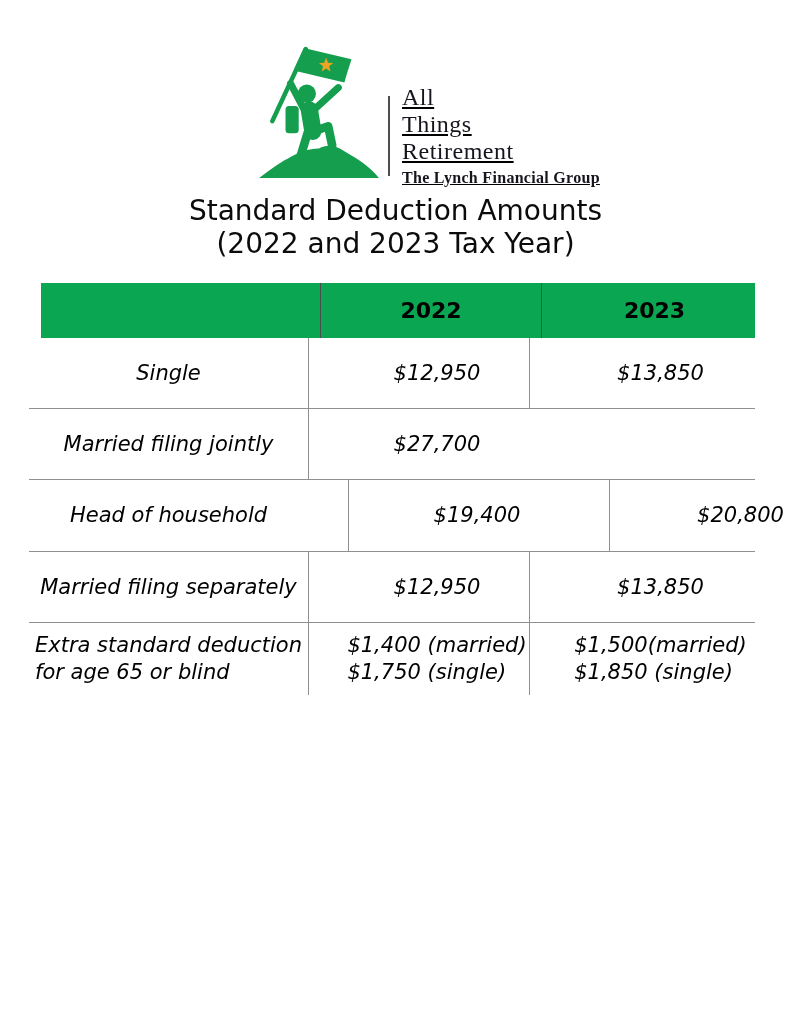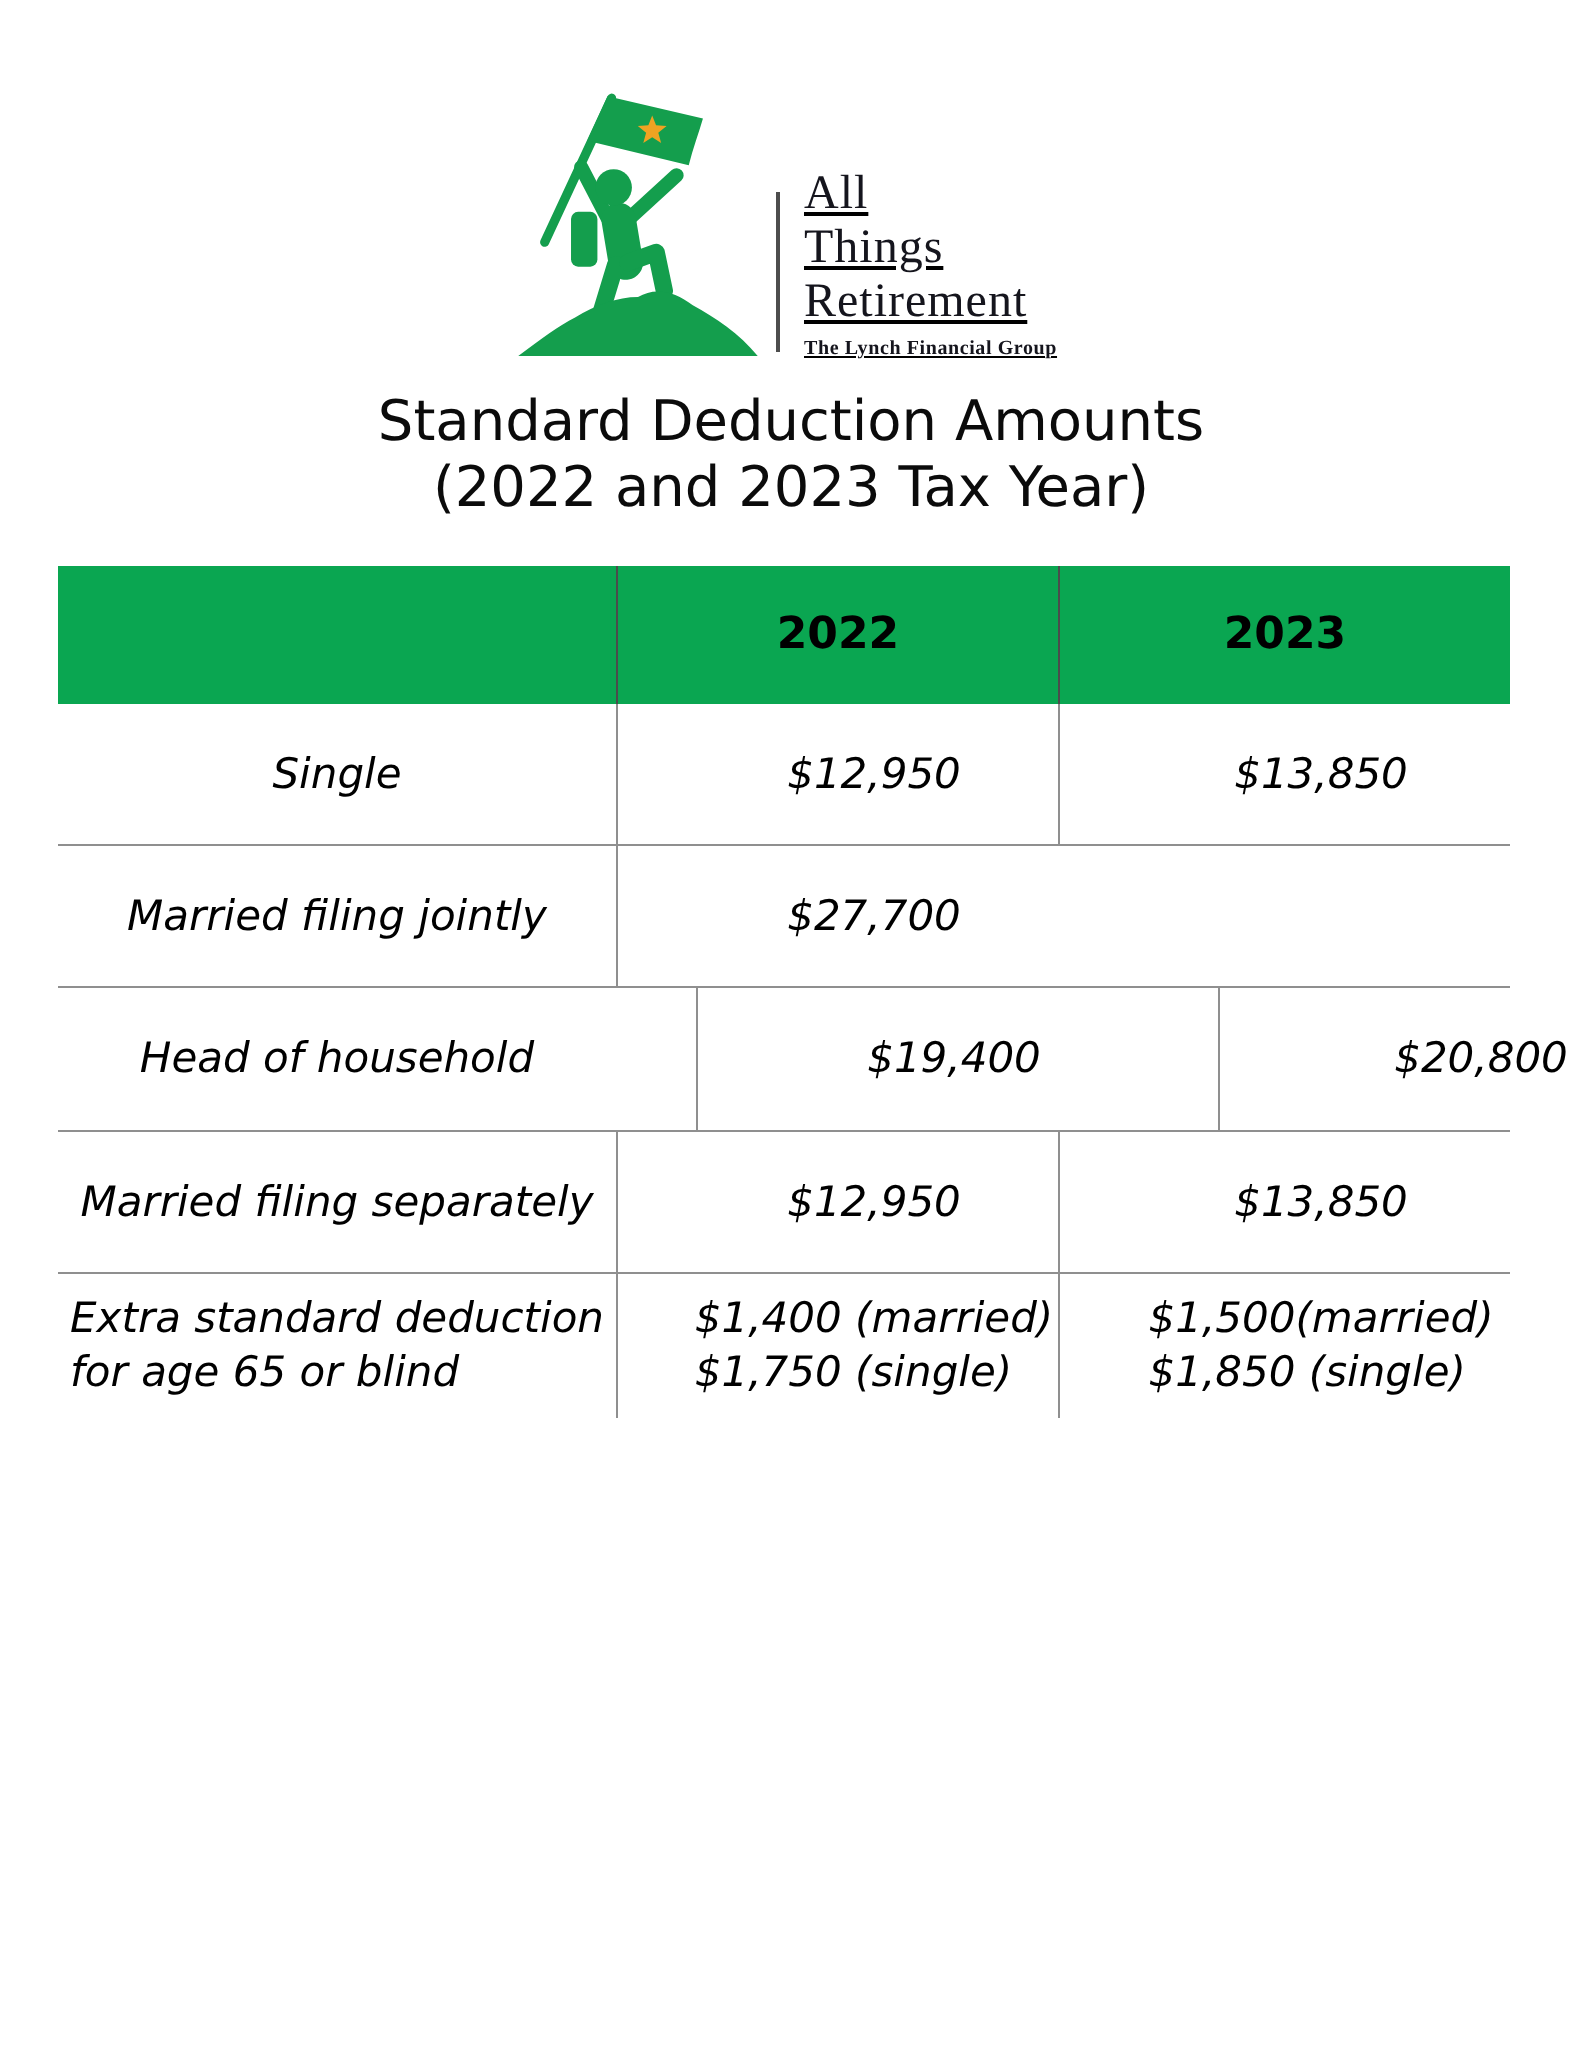--- a/index.html
+++ b/index.html
@@ -11,31 +11,31 @@
   
   .logo-figure{position:absolute;left:253px;top:43px;width:132px;height:137px;}
   .logo-divider{position:absolute;left:388px;top:96px;width:2px;height:80px;background:#4d4d4d;}
   .logo-text{position:absolute;left:402px;top:84px;text-decoration:underline;}
   .brand-line{
     font-family:"Liberation Serif","DejaVu Serif",serif;
     font-size:24px;line-height:27px;color:#15151d;letter-spacing:0.5px;
   }
   .tagline{
     margin-top:4px;font-family:"Liberation Serif","DejaVu Serif",serif;
-    font-size:10px;font-weight:bold;letter-spacing:0.3px;color:#15151d;
+    font-size:16px;font-weight:bold;letter-spacing:0.3px;color:#15151d;
   }
   
   .title{
     position:absolute;top:194px;left:0;width:100%;text-align:center;
     font-size:28px;line-height:33px;color:#0b0b0b;
   }
   
   .table{position:absolute;left:29px;top:283px;width:726px;}
   .tr{display:grid;grid-template-columns:279px 221px 226px;}
-  .thead{height:69px;}
+  .thead{height:55px;margin-left:12px;}
   .th{
     display:flex;align-items:center;justify-content:center;
     font-weight:bold;font-size:22px;color:#000;
   }
   .th + .th{border-left:1.5px solid #4c4c4c;}
   .tbody .tr{height:70px;}
   .tbody .tr:nth-child(3){height:71px;gap:40px;}
   .tbody .tr:nth-child(5){height:72px;}
   .tbody .tr + .tr{border-top:1px solid #8f8f8f;}
   .td{

